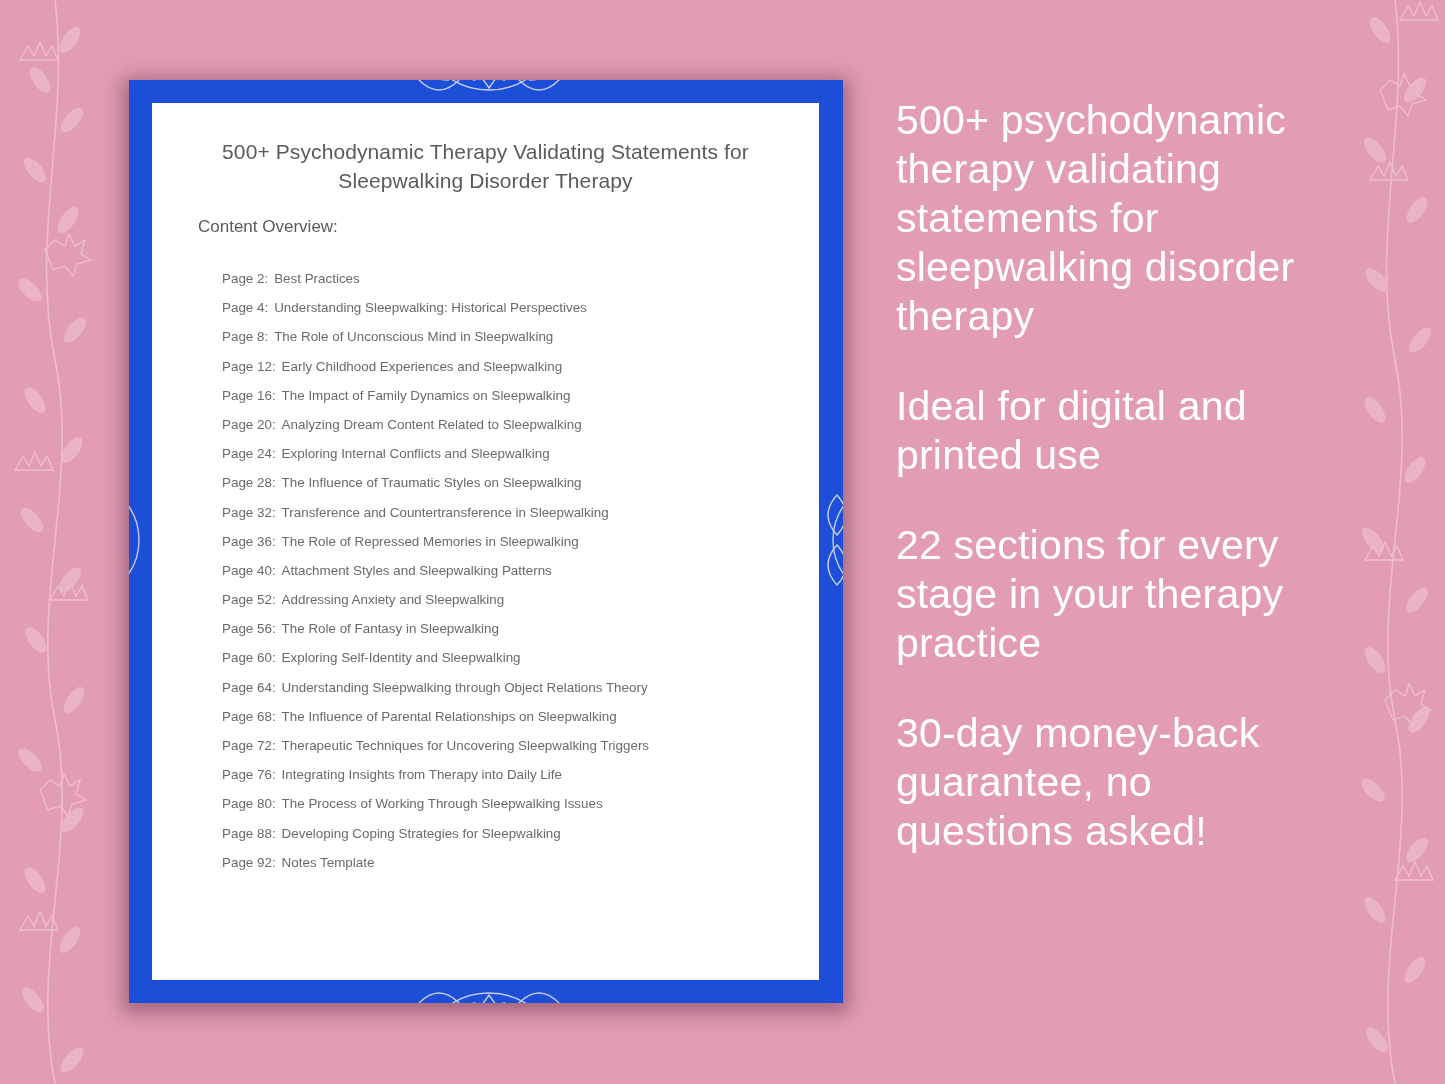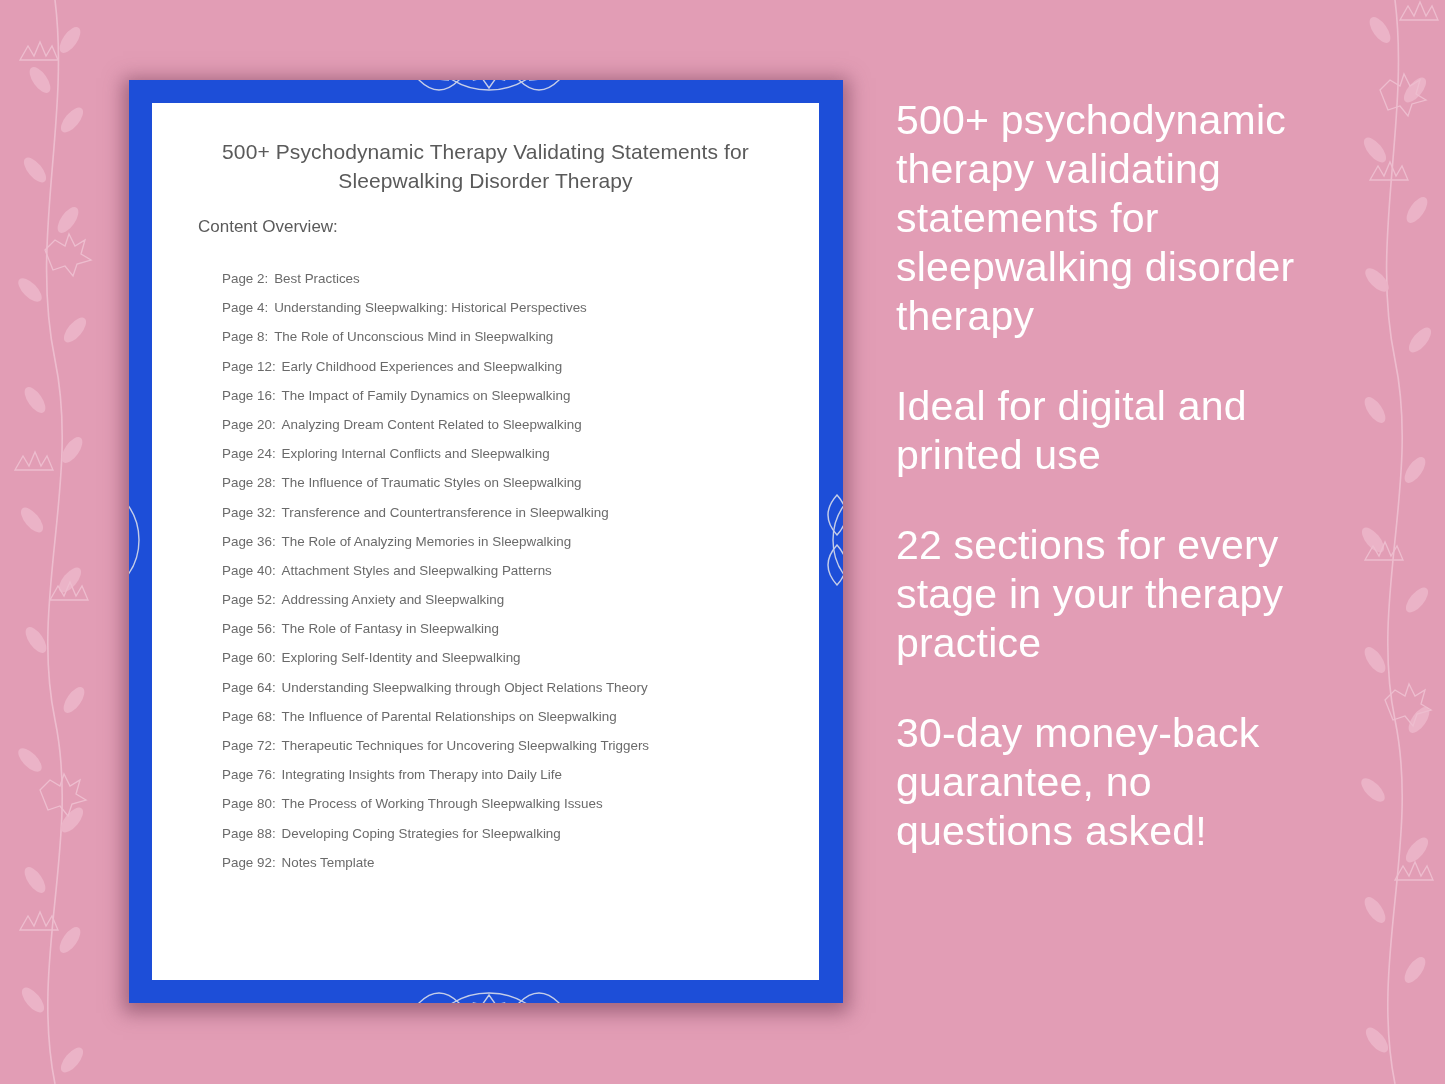--- a/index.html
+++ b/index.html
@@ -212,21 +212,21 @@
     <ul class="toc-list">
       <li class="toc-item"><span class="pg">Page  2:</span><span>Best Practices</span></li>
       <li class="toc-item"><span class="pg">Page  4:</span><span>Understanding Sleepwalking: Historical Perspectives</span></li>
       <li class="toc-item"><span class="pg">Page  8:</span><span>The Role of Unconscious Mind in Sleepwalking</span></li>
       <li class="toc-item"><span class="pg">Page 12:</span><span>Early Childhood Experiences and Sleepwalking</span></li>
       <li class="toc-item"><span class="pg">Page 16:</span><span>The Impact of Family Dynamics on Sleepwalking</span></li>
       <li class="toc-item"><span class="pg">Page 20:</span><span>Analyzing Dream Content Related to Sleepwalking</span></li>
       <li class="toc-item"><span class="pg">Page 24:</span><span>Exploring Internal Conflicts and Sleepwalking</span></li>
       <li class="toc-item"><span class="pg">Page 28:</span><span>The Influence of Traumatic Styles on Sleepwalking</span></li>
       <li class="toc-item"><span class="pg">Page 32:</span><span>Transference and Countertransference in Sleepwalking</span></li>
-      <li class="toc-item"><span class="pg">Page 36:</span><span>The Role of Analyzing Memories in Sleepwalking</span></li>
+      <li class="toc-item"><span class="pg">Page 36:</span><span>The Role of Repressed Memories in Sleepwalking</span></li>
       <li class="toc-item"><span class="pg">Page 40:</span><span>Attachment Styles and Sleepwalking Patterns</span></li>
       <li class="toc-item"><span class="pg">Page 52:</span><span>Addressing Anxiety and Sleepwalking</span></li>
       <li class="toc-item"><span class="pg">Page 56:</span><span>The Role of Fantasy in Sleepwalking</span></li>
       <li class="toc-item"><span class="pg">Page 60:</span><span>Exploring Self-Identity and Sleepwalking</span></li>
       <li class="toc-item"><span class="pg">Page 64:</span><span>Understanding Sleepwalking through Object Relations Theory</span></li>
       <li class="toc-item"><span class="pg">Page 68:</span><span>The Influence of Parental Relationships on Sleepwalking</span></li>
       <li class="toc-item"><span class="pg">Page 72:</span><span>Therapeutic Techniques for Uncovering Sleepwalking Triggers</span></li>
       <li class="toc-item"><span class="pg">Page 76:</span><span>Integrating Insights from Therapy into Daily Life</span></li>
       <li class="toc-item"><span class="pg">Page 80:</span><span>The Process of Working Through Sleepwalking Issues</span></li>
       <li class="toc-item"><span class="pg">Page 88:</span><span>Developing Coping Strategies for Sleepwalking</span></li>

